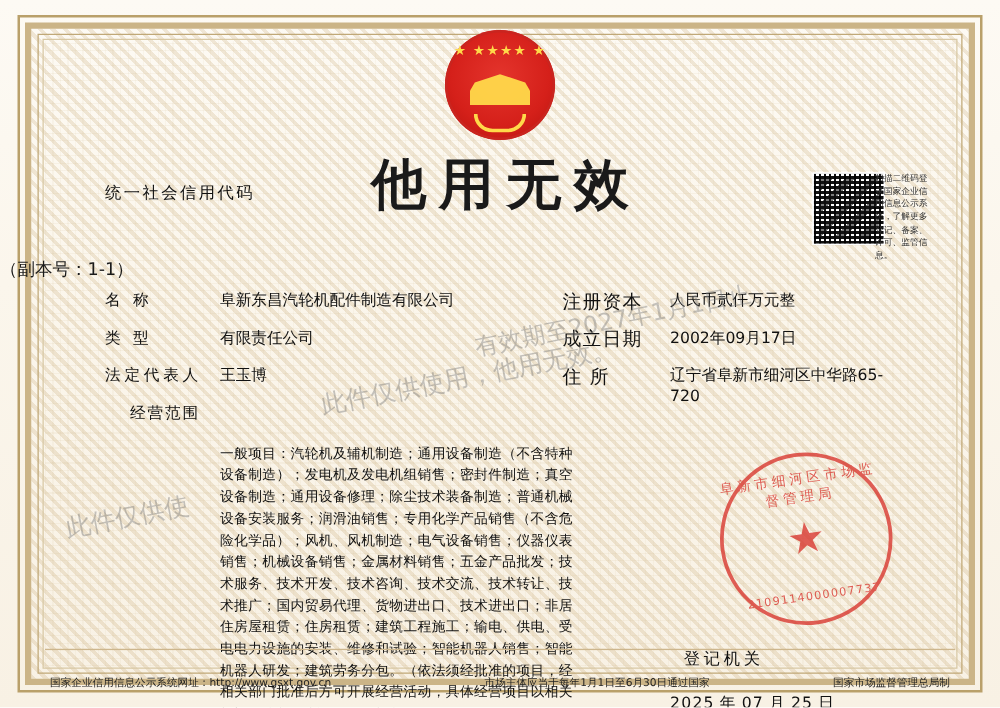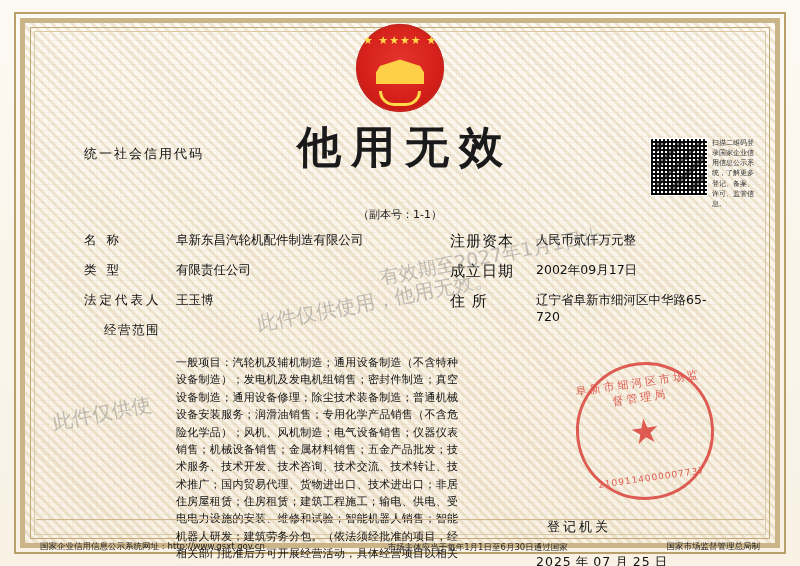--- a/index.html
+++ b/index.html
@@ -123,22 +123,22 @@
     left: 0; right: 0;
     text-align: center;
     font-size: 17px;
     color: #1a1a1a;
     letter-spacing: 1px;
   }
   .copy-no {
     position: absolute;
     top: 207px;
     left: 0; right: 0;
-    text-align: center;
-    font-size: 11px;
+    text-align: left;
+    font-size: 14px;
     color: #1a1a1a;
   }
   .credit-label {
     position: absolute;
     left: 84px;
     top: 145px;
     font-size: 13px;
     letter-spacing: 2px;
     color: #111;
   }
@@ -167,21 +167,21 @@
   .qr::after {
     content: "";
     position: absolute;
     inset: 4px;
     background:
       linear-gradient(135deg, #111 12%, transparent 12% 22%, #111 22% 30%, transparent 30% 44%, #111 44% 50%, transparent 50% 62%, #111 62% 70%, transparent 70% 82%, #111 82% 90%, transparent 90%);
     opacity: .55;
   }
   .qr-note {
     position: absolute;
-    right: 40px;
+    right: 52px;
     top: 138px;
     width: 48px;
     font-size: 7px;
     line-height: 1.45;
     color: #333;
   }
   .fields {
     position: absolute;
     left: 84px;
     top: 232px;

